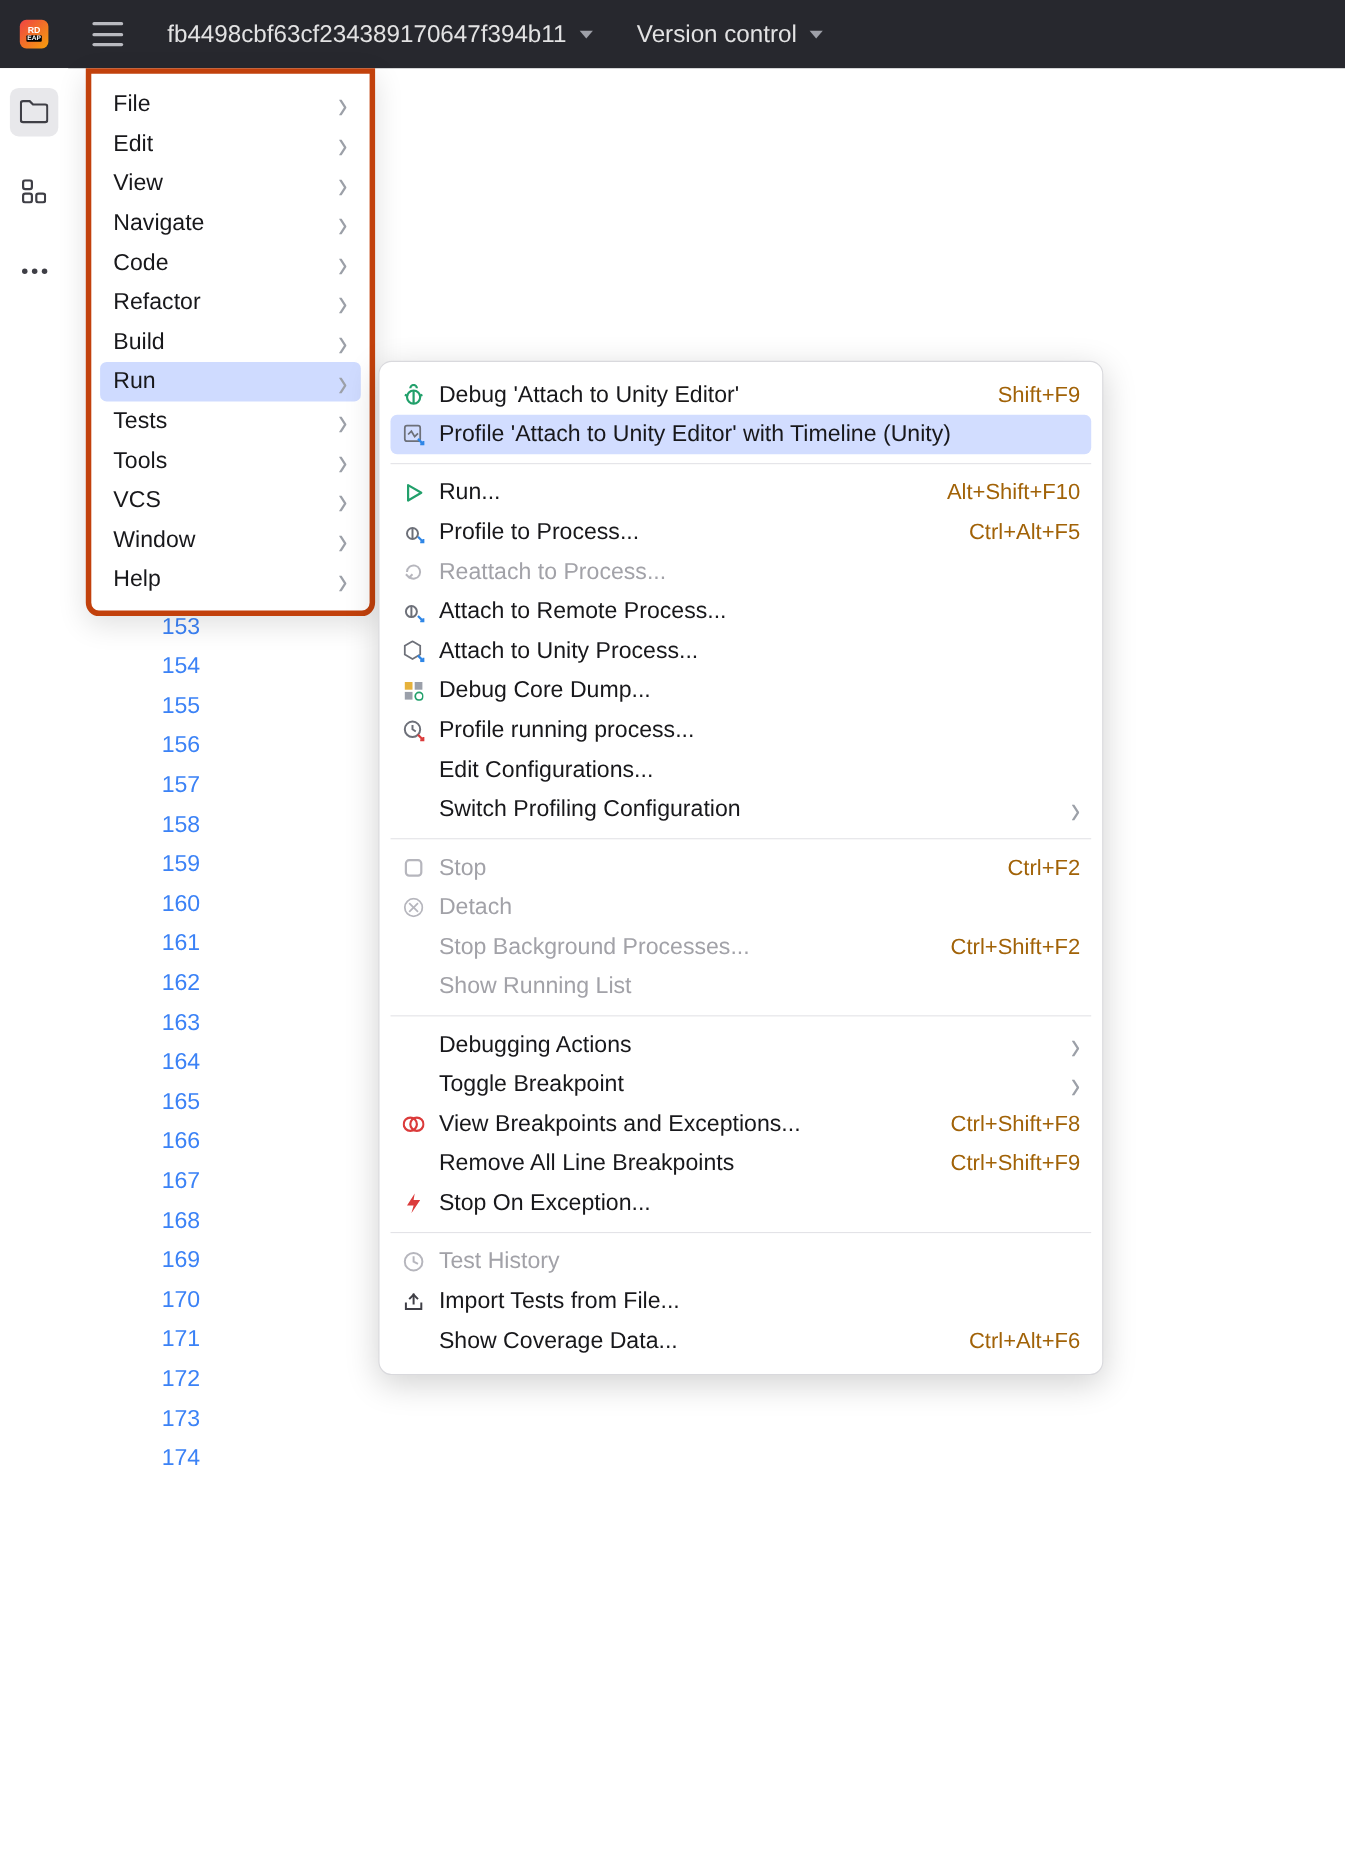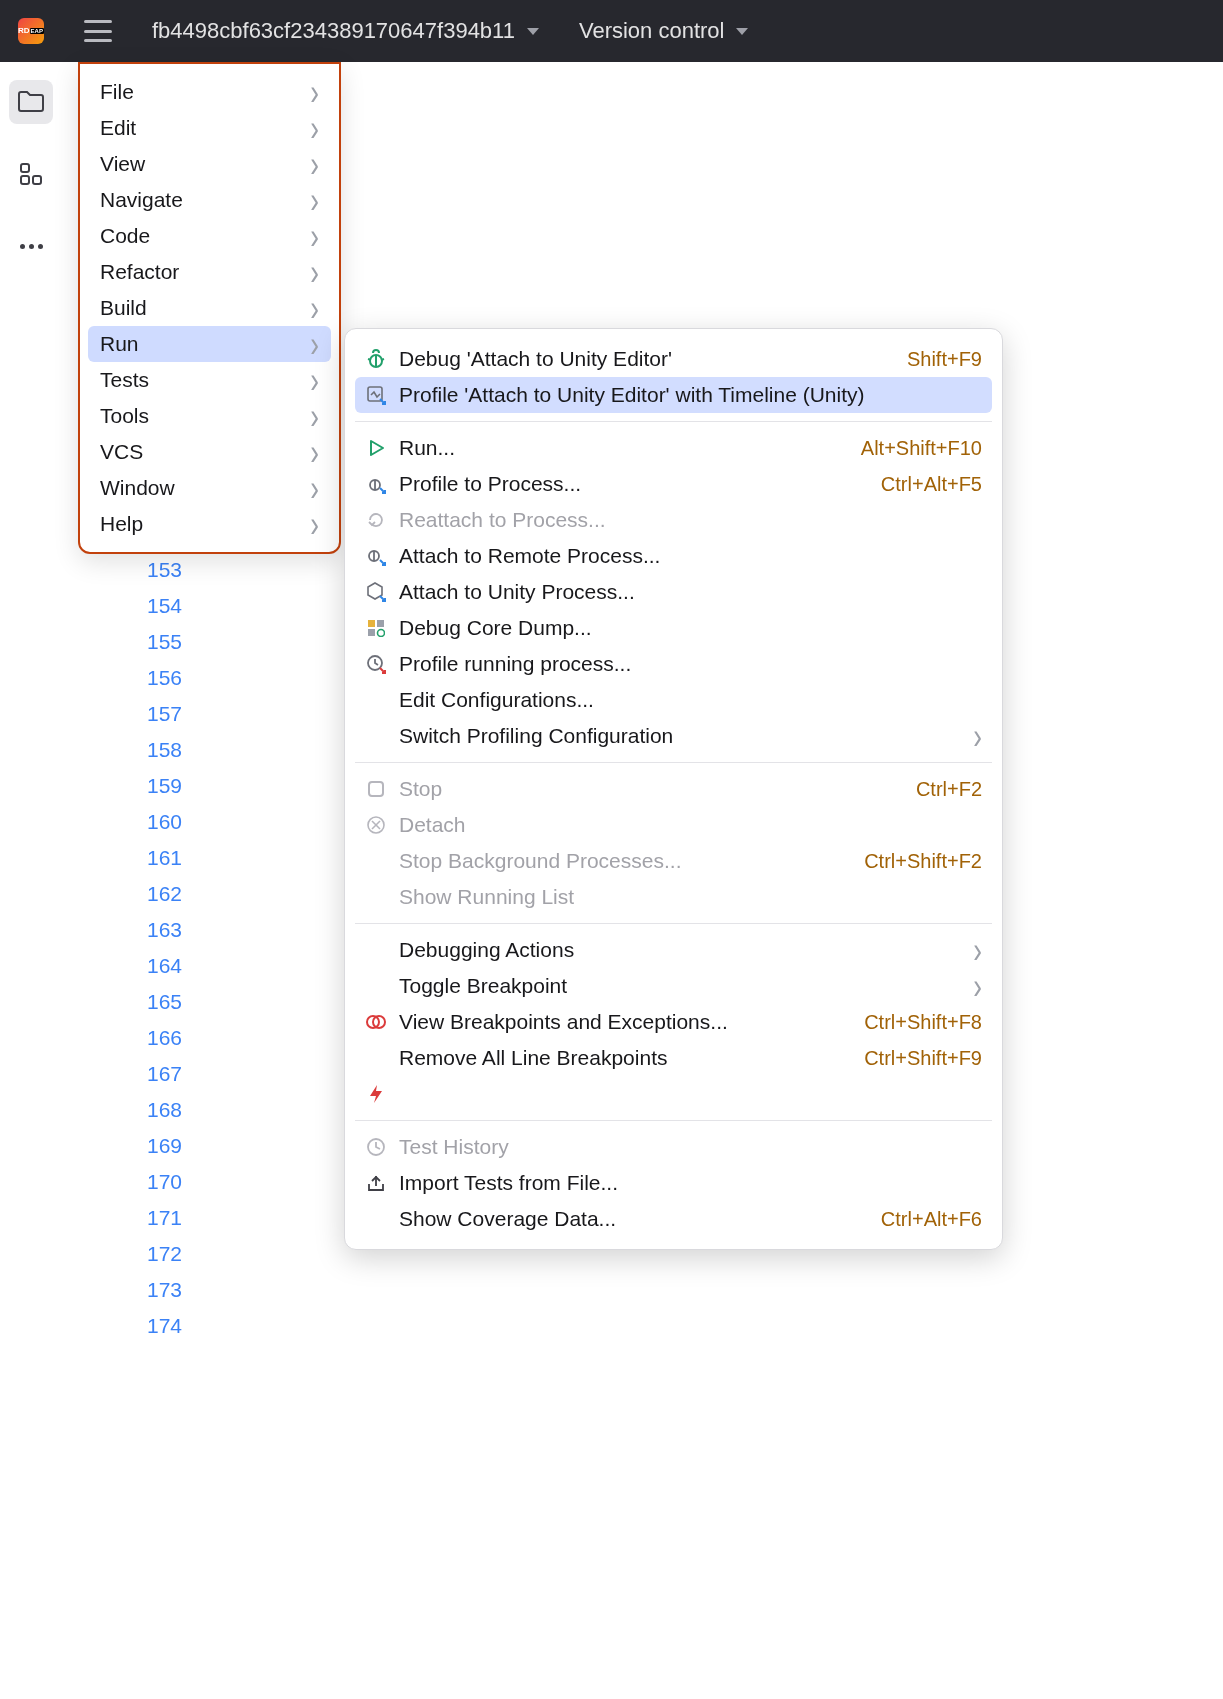--- a/index.html
+++ b/index.html
@@ -1,33 +1,33 @@
 <!DOCTYPE html>
 <html><head>
 <meta charset="utf-8">
 <style>
 * { box-sizing: border-box; margin: 0; padding: 0; }
 html, body { width: 1223px; height: 1699px; font-family: -apple-system, BlinkMacSystemFont, "Segoe UI", Arial, sans-serif; background: #fff; overflow: hidden; position: relative; }
 .titlebar { height: 62px; background: #27282e; display: flex; align-items: center; padding: 0 18px; gap: 40px; color: #e2e2e3; }
-.app-logo { width: 26px; height: 26px; border-radius: 6px; background: linear-gradient(135deg,#ef4444,#f59e0b); display:flex; flex-direction:row; align-items:center; justify-content:center; font-size:8px; font-weight:700; color:#fff; line-height:1; }
+.app-logo { width: 26px; height: 26px; border-radius: 6px; background: linear-gradient(135deg,#ef4444,#f59e0b); display:flex; flex-direction:column; align-items:center; justify-content:center; font-size:8px; font-weight:700; color:#fff; line-height:1; }
 .hamburger { width:28px; height:22px; display:flex; flex-direction:column; justify-content:space-between; }
 .hamburger span { height:3px; background:#b9bac0; border-radius:2px; }
 .tb-item { display:flex; align-items:center; gap:8px; font-size:22px; font-weight:400; }
 .chev { display:inline-block; width:0; height:0; border-left:6px solid transparent; border-right:6px solid transparent; border-top:7px solid #9ea0a8; margin-left:4px; }
 
 .left-rail { position:absolute; left:0; top:62px; width:62px; background:#fff; display:flex; flex-direction:column; align-items:center; gap:28px; padding-top:18px; }
 .rail-btn { width:44px; height:44px; border-radius:8px; display:flex; align-items:center; justify-content:center; color:#3f3f46; }
 .rail-btn.active { background:#e8e8eb; }
 .rail-dots { display:flex; gap:4px; }
 .rail-dots span { width:5px; height:5px; background:#3f3f46; border-radius:50%; }
 
 .gutter { position:absolute; left:110px; top:128px; background:#fff; }
 .gutter-row { height:36px; width:90px; text-align:right; padding-right:18px; color:#3b82f6; font-size:21px; line-height:36px; }
 
-.main-menu { position:absolute; left:78px; top:62px; width:263px; background:#fff; border:2px solid #c2410c; border-radius:0 0 12px 12px; box-shadow:0 8px 26px rgba(0,0,0,0.12); padding:10px 8px; }
+.main-menu { position:absolute; left:78px; top:62px; width:263px; background:#fff; border:5px solid #c2410c; border-radius:0 0 12px 12px; box-shadow:0 8px 26px rgba(0,0,0,0.12); padding:10px 8px; }
 .mm-item { height:36px; display:flex; align-items:center; justify-content:space-between; padding:0 12px; border-radius:6px; font-size:21px; color:#18181b; }
 .mm-item.selected { background:#cfdbff; }
 .mm-chev { color:#9ca0a8; font-size:26px; font-weight:300; line-height:1; transform: scaleY(1.4); }
 
 .sub-menu { position:absolute; left:344px; top:328px; width:659px; background:#fff; border:1px solid #d9d9dd; border-radius:12px; box-shadow:0 8px 30px rgba(0,0,0,0.18); padding:12px 10px; }
 .sm-item { height:36px; display:flex; align-items:center; padding:0 10px; border-radius:6px; font-size:21px; color:#18181b; gap:12px; }
 .sm-item.highlight { background:#d2ddff;align-items:center; }
 .sm-item.disabled { color:#a2a2a8; }
 .sm-icon { width:22px; height:22px; display:flex; align-items:center; justify-content:center; flex-shrink:0; }
 .sm-label { flex:1; white-space:nowrap; overflow:hidden; }
@@ -324,20 +324,21 @@
       <span class="sm-icon"></span>
       <span class="sm-label">Remove All Line Breakpoints</span>
       <span class="sm-short">Ctrl+Shift+F9</span>
     </div>
     <div class="sm-item">
       <span class="sm-icon">
         <svg width="16" height="20" viewBox="0 0 16 20">
           <polygon points="9,1 2,12 8,12 6,19 14,7 8,7" fill="#db3b3b"></polygon>
         </svg>
       </span>
+      <span class="sm-label">Stop On Exception...</span>
     </div>
     <div class="sm-sep"></div>
     <div class="sm-item disabled">
       <span class="sm-icon">
         <svg width="20" height="20" viewBox="0 0 20 20">
           <circle cx="10" cy="10" r="8" fill="none" stroke="#b6b6bd" stroke-width="1.8"></circle>
           <polyline points="10 5 10 10 14 12" fill="none" stroke="#b6b6bd" stroke-width="1.8"></polyline>
         </svg>
       </span>
       <span class="sm-label">Test History</span>

